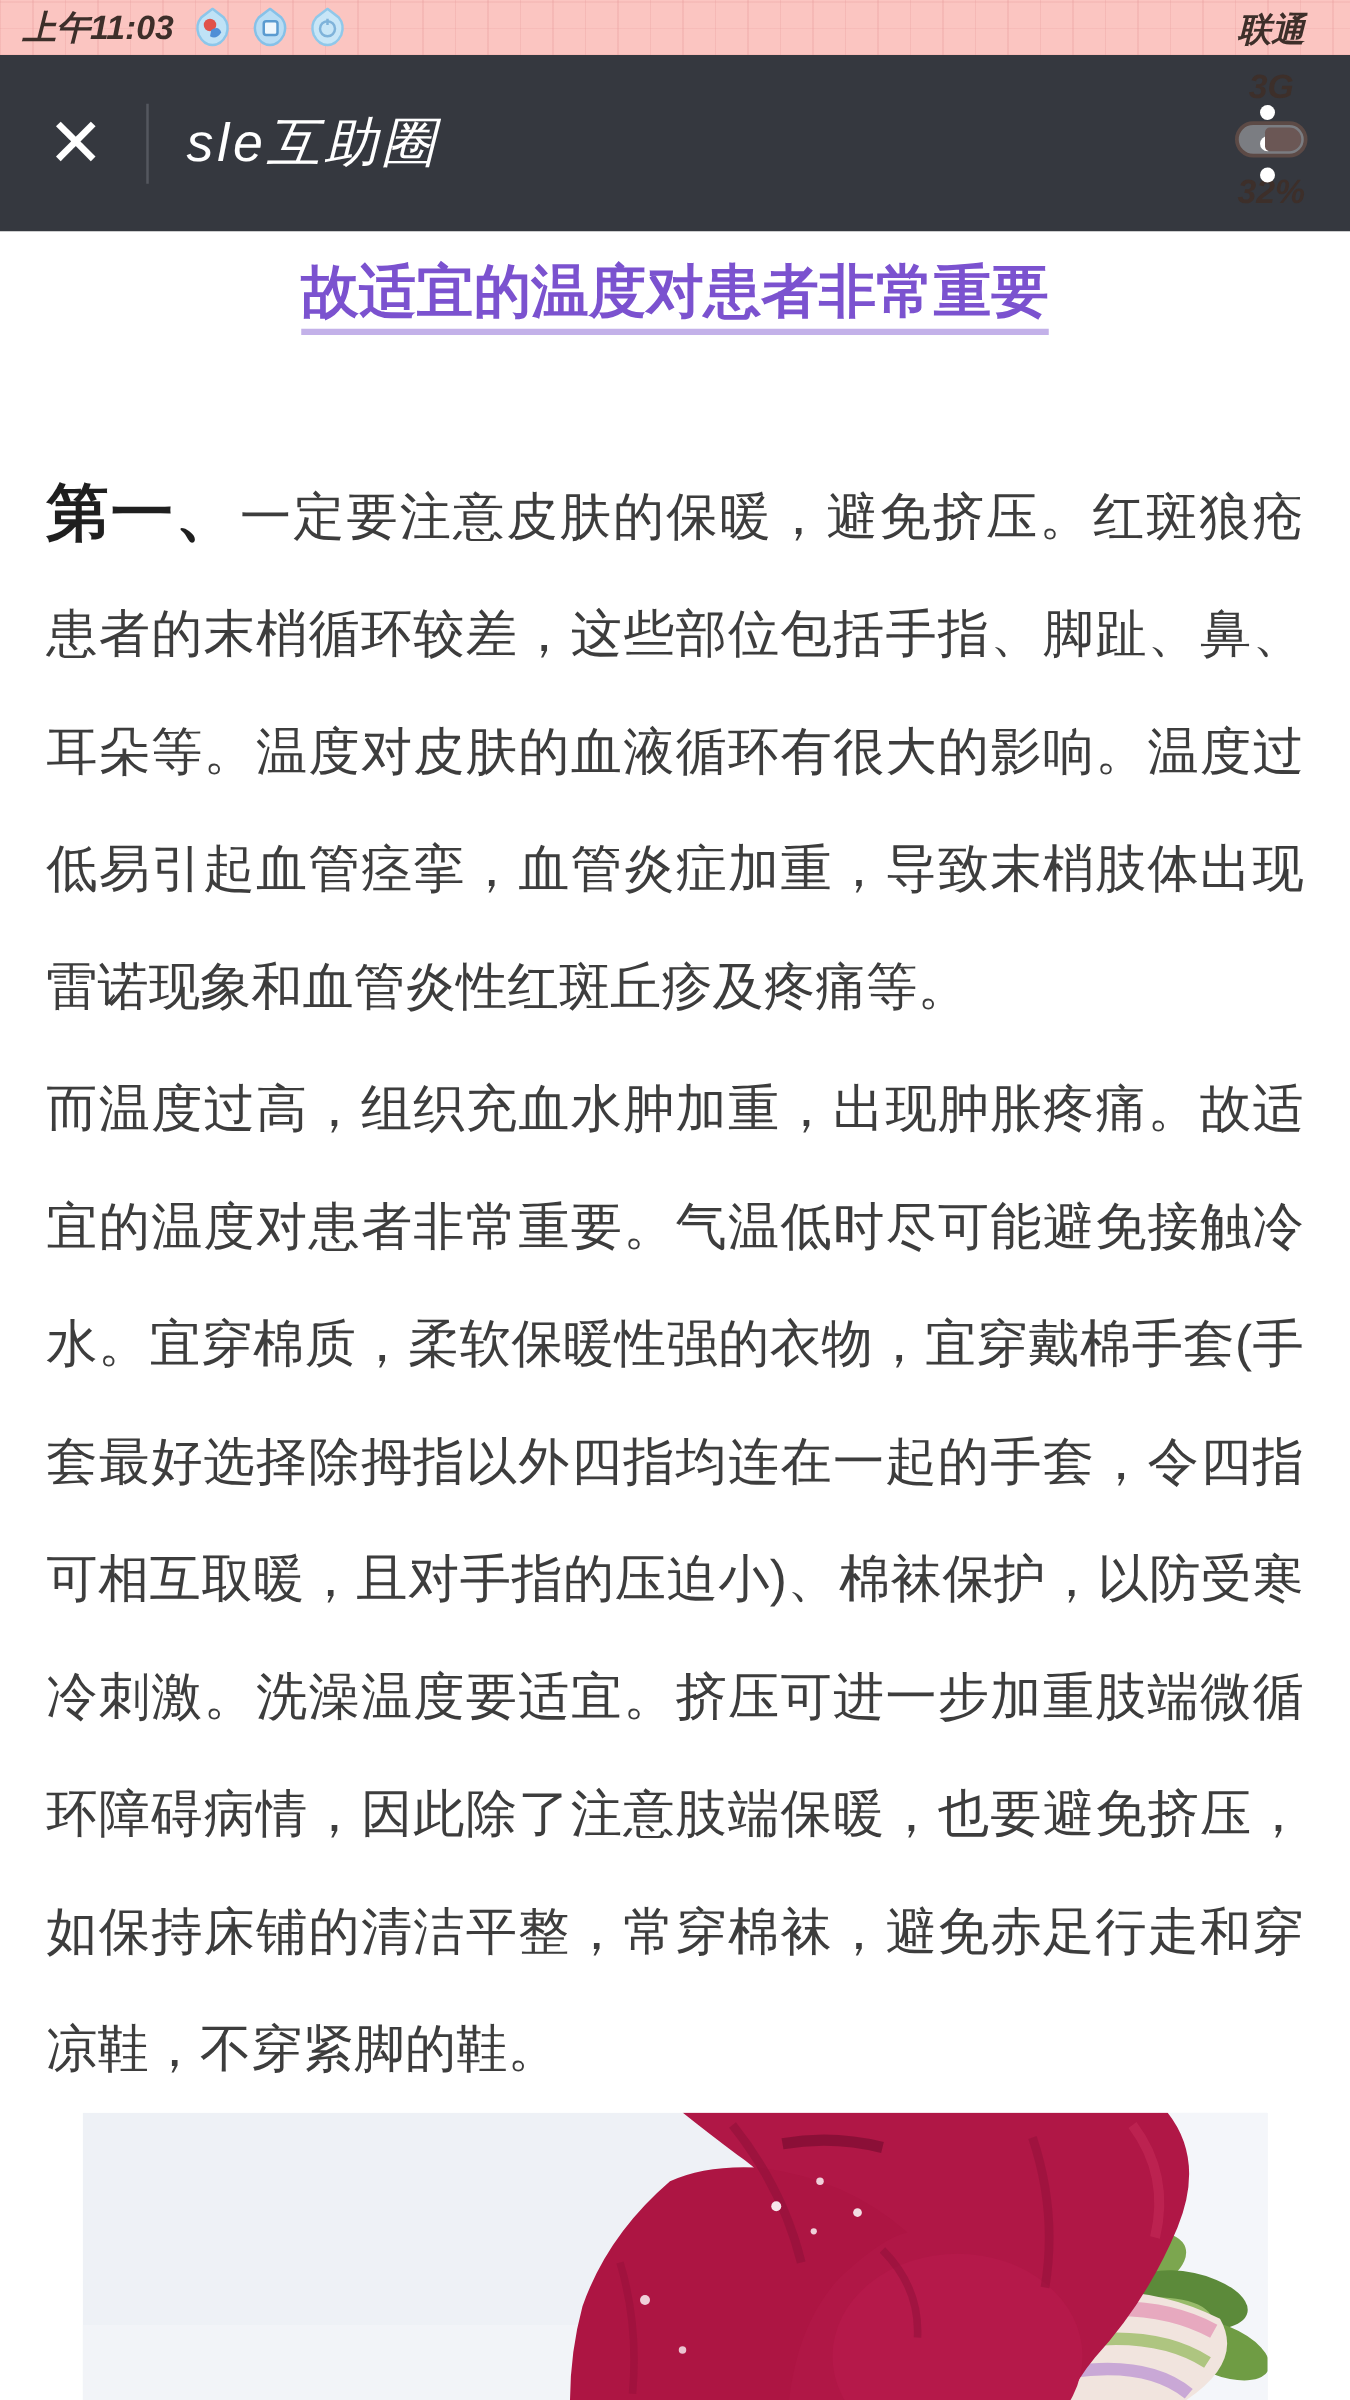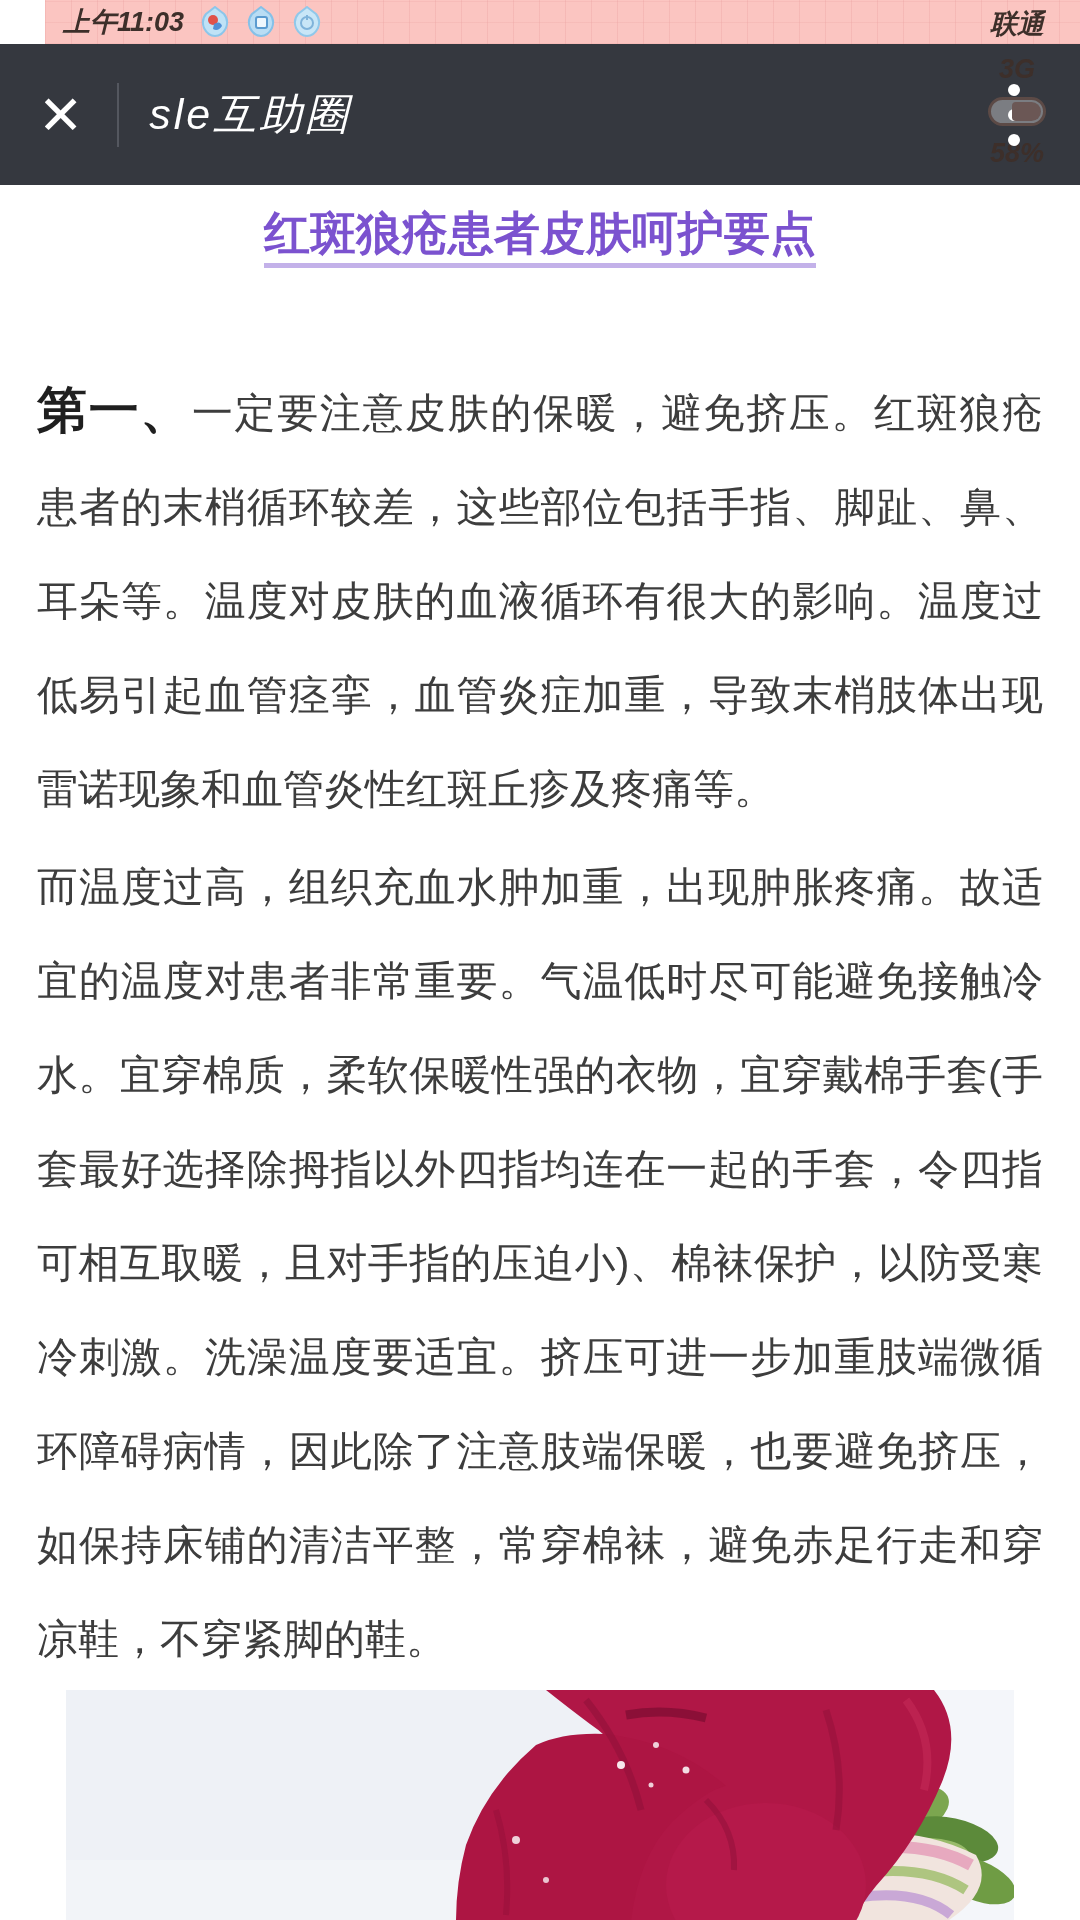--- a/index.html
+++ b/index.html
@@ -17,21 +17,20 @@
     background-image:
       repeating-linear-gradient(90deg, rgba(230,152,152,.28) 0, rgba(230,152,152,.28) 1px, transparent 1px, transparent 26px),
       repeating-linear-gradient(0deg, rgba(230,152,152,.20) 0, rgba(230,152,152,.20) 1px, transparent 1px, transparent 21px);
     display: flex;
     align-items: center;
     padding: 0 18px;
     color: #3d2f2a;
     font-size: 27px;
     font-style: italic;
     font-weight: bold;
-    margin-left: 45px;
   }
   .sb-left { display: flex; align-items: center; gap: 16px; }
   .sb-right { display: flex; align-items: center; gap: 12px; margin-left: auto; font-style: italic; flex-direction: column; }
   .notif-icon { width: 30px; height: 32px; display: inline-block; }
   .battery {
     width: 58px; height: 29px;
     border: 3px solid #5c4a46;
     border-radius: 15px;
     position: relative;
     background: rgba(255,255,255,.35);
@@ -152,37 +151,37 @@
       <rect x="9" y="17" width="5" height="13" fill="#3d2f2a"></rect>
       <rect x="18" y="12" width="5" height="18" fill="#3d2f2a"></rect>
       <rect x="27" y="6" width="5" height="24" fill="#3d2f2a"></rect>
       <rect x="36" y="0" width="5" height="30" fill="#3d2f2a"></rect>
     </svg>
     <span>联通</span>
     <span>3G</span>
     <span class="battery">
         <span class="battery-fill"></span>
       </span>
-    <span>58%</span>
+    <span>32%</span>
   </div>
 </div>
 
 <div class="app-header">
   <span class="close-btn">✕</span>
   <span class="header-divider"></span>
   <span class="header-title">sle互助圈</span>
   <span class="menu-btn">
     <span class="dot"></span>
     <span class="dot"></span>
     <span class="dot"></span>
   </span>
 </div>
 
 <div class="article">
-  <h1 class="article-title"><span class="underlined">红斑狼疮患者皮肤呵护要点</span></h1>
+  <h1 class="article-title"><span class="underlined">故适宜的温度对患者非常重要</span></h1>
 
   <div class="article-body">
     <p><span class="lead">第一、</span><span>一定要注意皮肤的保暖，避免挤压。红斑狼疮患者的末梢循环较差，这些部位包括手指、脚趾、鼻、耳朵等。温度对皮肤的血液循环有很大的影响。温度过低易引起血管痉挛，血管炎症加重，导致末梢肢体出现雷诺现象和血管炎性红斑丘疹及疼痛等。</span></p>
     <p><span>而温度过高，组织充血水肿加重，出现肿胀疼痛。故适宜的温度对患者非常重要。气温低时尽可能避免接触冷水。宜穿棉质，柔软保暖性强的衣物，宜穿戴棉手套(手套最好选择除拇指以外四指均连在一起的手套，令四指可相互取暖，且对手指的压迫小)、棉袜保护，以防受寒冷刺激。洗澡温度要适宜。挤压可进一步加重肢端微循环障碍病情，因此除了注意肢端保暖，也要避免挤压，如保持床铺的清洁平整，常穿棉袜，避免赤足行走和穿凉鞋，不穿紧脚的鞋。</span></p>
   </div>
 
   <div class="photo">
     <svg width="1014" height="232" viewBox="0 0 1014 232">
 
       <rect x="0" y="0" width="1014" height="232" fill="#eef1f6"></rect>

